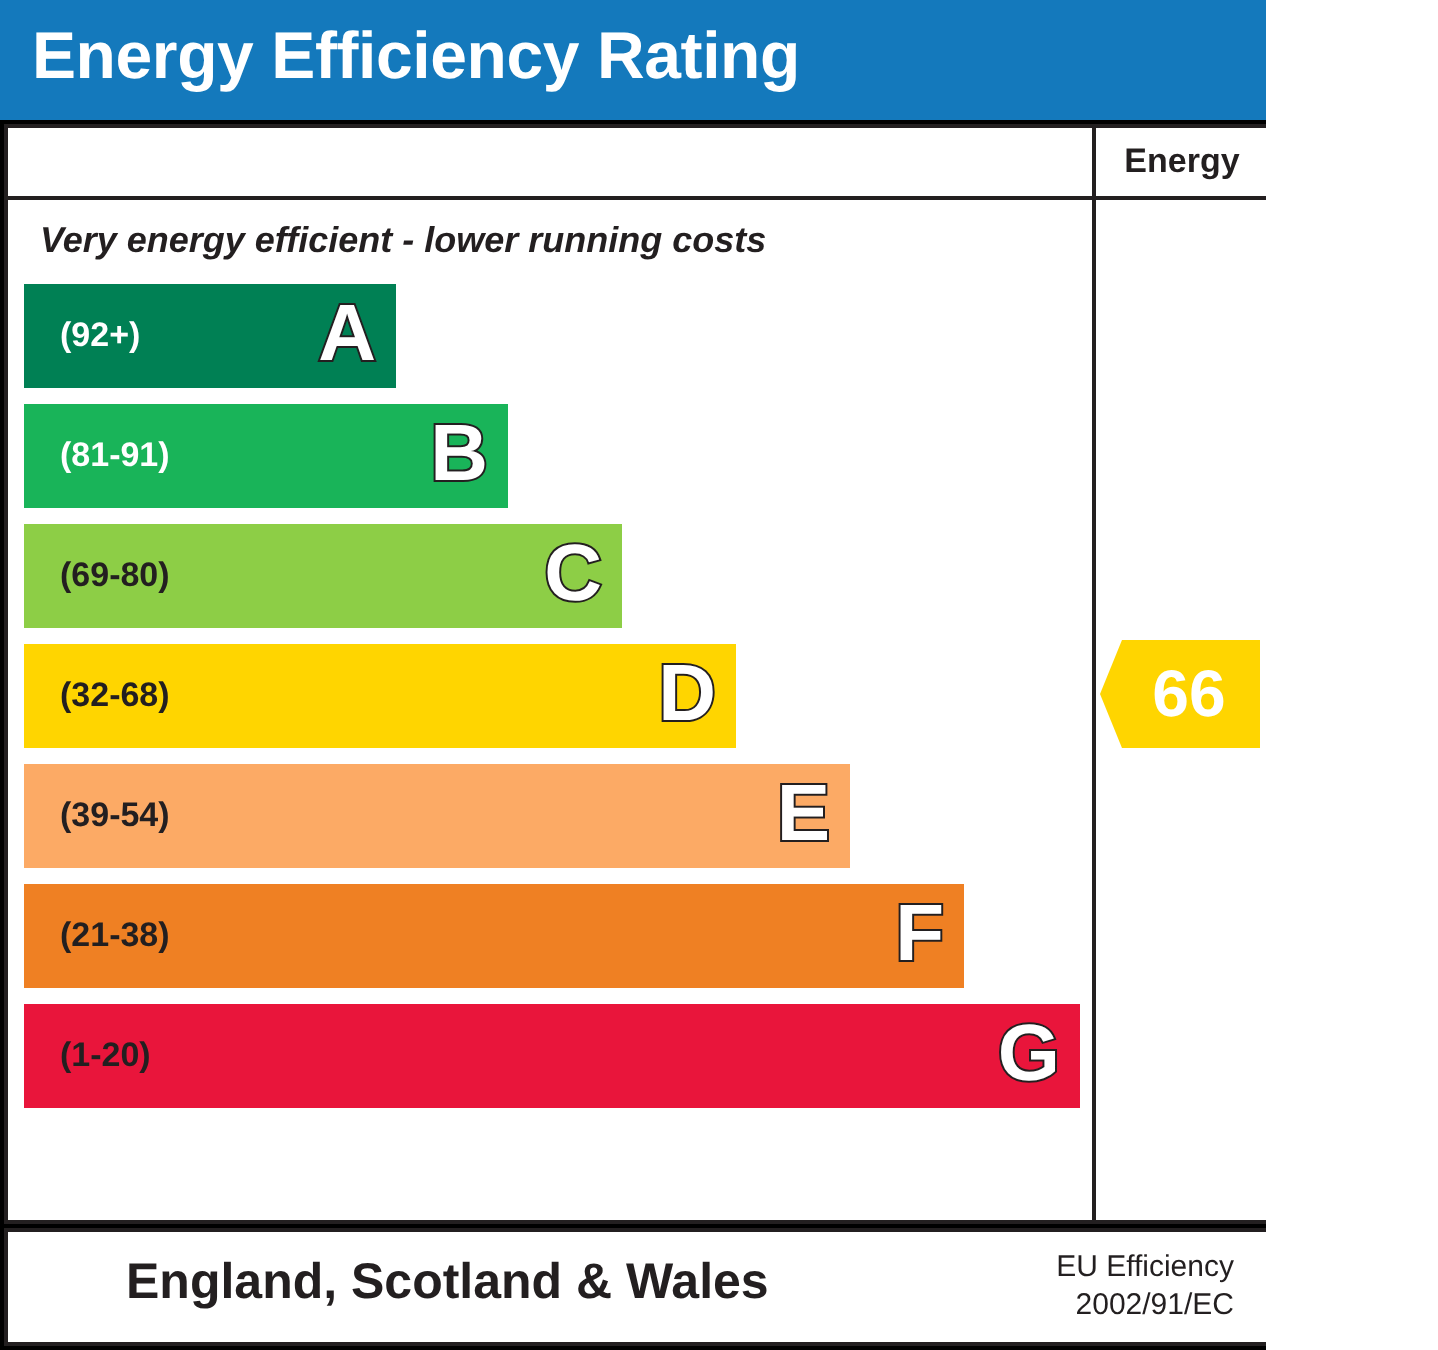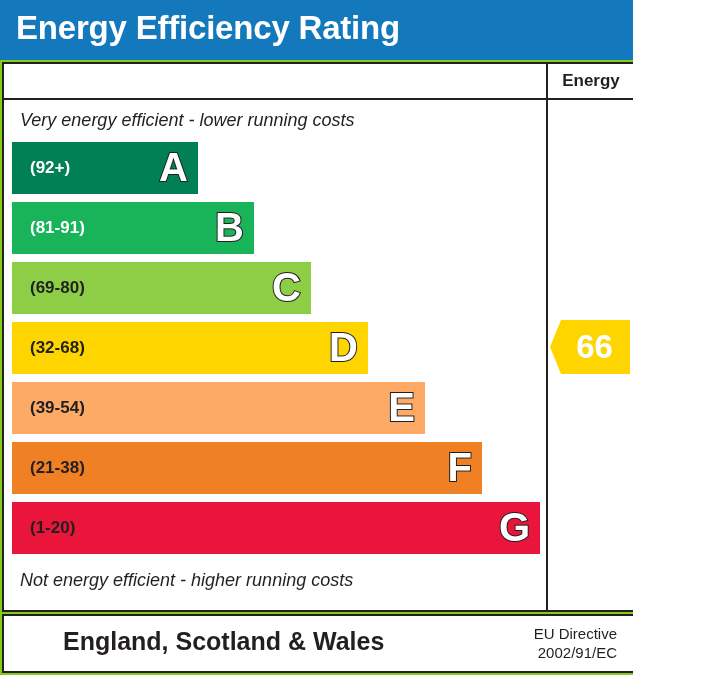--- a/index.html
+++ b/index.html
@@ -7,21 +7,21 @@
     padding: 0;
     background: #ffffff;
   }
   body {
     font-family: "Liberation Sans", sans-serif;
   }
   #epc-root {
     position: relative;
     width: 633px;
     height: 675px;
-    background: #84cc16;
+    background: #000000;
     overflow: hidden;
   }
 
   
   .title-bar {
     position: absolute;
     left: 0; top: 0;
     width: 719px;
     height: 60px;
     background: #1479bc;
@@ -91,21 +91,21 @@
   }
   .caption {
     position: absolute;
     left: 16px;
     width: 510px;
     font-size: 18px;
     font-style: italic;
     color: #231f20;
     white-space: nowrap;
   }
-  .caption.top    { top: 10px; }
+  .caption.top    { top: 10px; font-weight: bold; }
   .caption.bottom { top: 470px; }
 
   .bands {
     position: absolute;
     left: 8px;
     top: 42px;
     width: 534px;
     height: 420px;
   }
   .band {
@@ -245,32 +245,31 @@
           </div>
           <div class="band" style="top: 300px; width: 470px; background: rgb(239, 128, 35);">
             <span class="range" style="color: rgb(35, 31, 32);">(21-38)</span>
             <span class="letter">F</span>
           </div>
           <div class="band" style="top: 360px; width: 528px; background: rgb(233, 21, 59);">
             <span class="range" style="color: rgb(35, 31, 32);">(1-20)</span>
             <span class="letter">G</span>
           </div>
         </div>
-      <div class="caption bottom">Not energy efficient - higher running costs</div>
     </div>
 
     <div class="marker current" id="marker-current" style="background: rgb(255, 213, 0);">66</div>
     <div class="marker potential" id="marker-potential" style="background: rgb(141, 206, 70);">73</div>
 
   </div>
 
   <div class="footer-frame">
     <div class="footer-region">England, Scotland &amp; Wales</div>
     <div class="footer-directive">
-      <div>EU Directive</div>
+      <div>EU Efficiency</div>
       <div>2002/91/EC</div>
     </div>
     <div class="eu-flag" id="eu-flag">
         <span class="star" style="left: 31.5px; top: 3px;">★</span>
         <span class="star" style="left: 38.5px; top: 4.87564px;">★</span>
         <span class="star" style="left: 43.6244px; top: 10px;">★</span>
         <span class="star" style="left: 45.5px; top: 17px;">★</span>
         <span class="star" style="left: 43.6244px; top: 24px;">★</span>
         <span class="star" style="left: 38.5px; top: 29.1244px;">★</span>
         <span class="star" style="left: 31.5px; top: 31px;">★</span>

